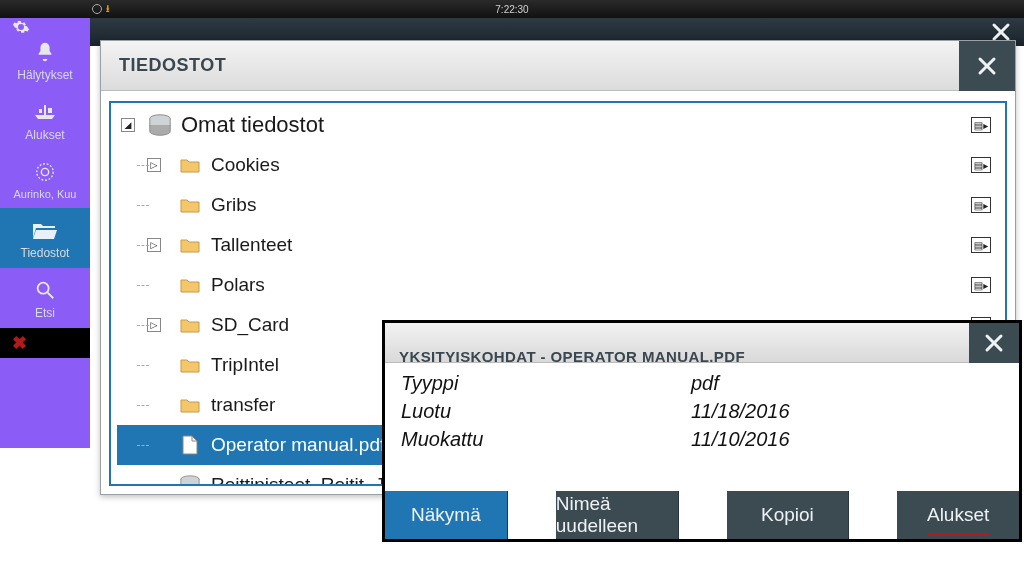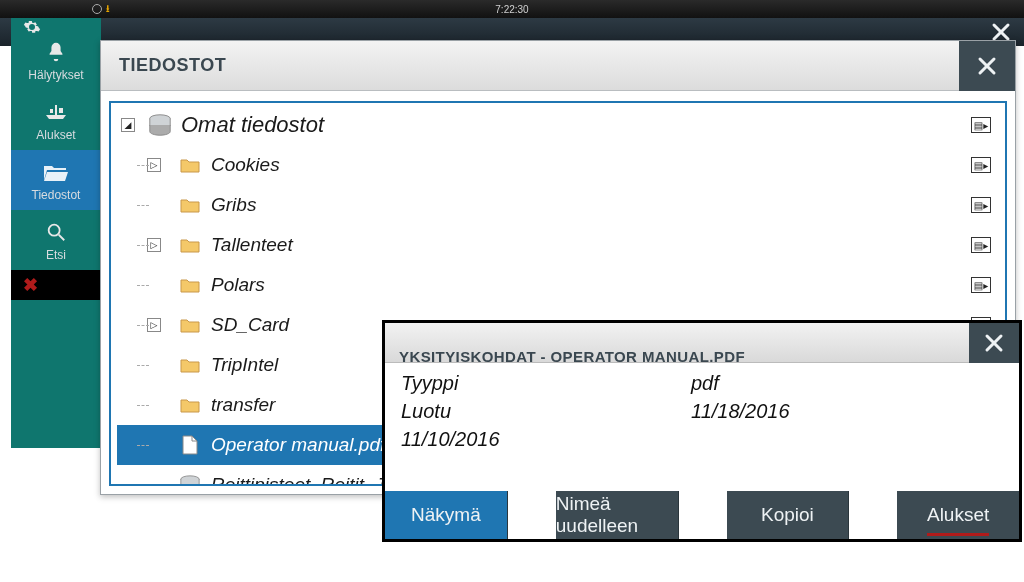--- a/index.html
+++ b/index.html
@@ -38,24 +38,24 @@
     background: linear-gradient(#2d3a44,#1a232a);
     display:flex;
     align-items:center;
     justify-content:flex-end;
   }
   .darkbar .x { width:46px;height:28px;display:flex;align-items:center;justify-content:center;color:#dfe6ea; }
 
   
   .sidebar {
     position: absolute;
-    left: 11px; top: 18px;
+    left: 0; top: 18px;
     width: 90px;
     height: 430px;
-    background: #0f766e;
+    background: #8b5cf6;
     display: flex;
     flex-direction: column;
     z-index: 3;
   }
   .sidebar .gear {
     height: 12px;
     padding: 0 0 0 12px;
     color: #e8e8e8;
   }
   .sidebar .item {
@@ -133,21 +133,21 @@
     position:relative;
   }
   .row .indent1 { width:22px; display:flex;justify-content:center;color:#555;}
   .row .indent2 { width:22px; }
   .row .exp {
     width:14px;height:14px;border:1px solid #888;background:#fff;
     display:flex;align-items:center;justify-content:center;
     font-size:9px;color:#222;line-height:1;
   }
   .row .icon { width:26px; display:flex;align-items:center;justify-content:center;}
-  .row .label { flex:0 0 auto;font-style:italic; }
+  .row .label { flex:0 0 auto; }
   .row .spacer { flex:1 1 auto; }
   .row .detailbtn {
     width:20px;height:16px;
     border:1px solid #333;
     background:#fff;
     display:flex;align-items:center;justify-content:center;
     font-size:10px;color:#222;
   }
   .row.selected {
     background:#1f76b2;
@@ -273,20 +273,31 @@
   <div class="item">
     <span class="ico">
       <svg width="24" height="18" viewBox="0 0 24 18" fill="#e8e8e8">
           <path d="M2 12h20l-3 4H5l-3-4zm4-6h3v4H6zM11 2h2v10h-2zM15 5h4v5h-4z"></path>
         </svg>
     </span>
     <span>Alukset</span>
   </div>
 
 
+  <div class="item">
+    <span class="ico">
+      <svg width="22" height="22" viewBox="0 0 24 24" fill="none" stroke="#e8e8e8" stroke-width="1.5">
+          <circle cx="12" cy="12" r="4"></circle>
+          <g stroke-dasharray="2 2">
+            <circle cx="12" cy="12" r="9"></circle>
+          </g>
+        </svg>
+    </span>
+    <span style="font-size:11px">Aurinko, Kuu</span>
+  </div>
 
   <div class="item active">
     <span class="ico">
       <svg width="26" height="20" viewBox="0 0 26 20" fill="#e8f1f8">
           <path d="M1 4h8l2 2h12v2H4L1 18V4zm3 6h21l-3 9H1l3-9z"></path>
         </svg>
     </span>
     <span>Tiedostot</span>
   </div>
 
@@ -476,20 +487,21 @@
   <div class="dbody" id="details-rows">
       <div class="drow">
         <span class="k">Tyyppi</span>
         <span class="v">pdf</span>
       </div>
       <div class="drow">
         <span class="k">Luotu</span>
         <span class="v">11/18/2016</span>
       </div>
       <div class="drow">
+        <span class="k">Muokattu</span>
         <span class="v">11/10/2016</span>
       </div>
     </div>
   <div class="actions">
     <div class="btn primary">Näkymä</div>
     <div class="btn">Nimeä uudelleen</div>
     <div class="btn">Kopioi</div>
     <div class="btn danger">Alukset</div>
   </div>
 </div>

